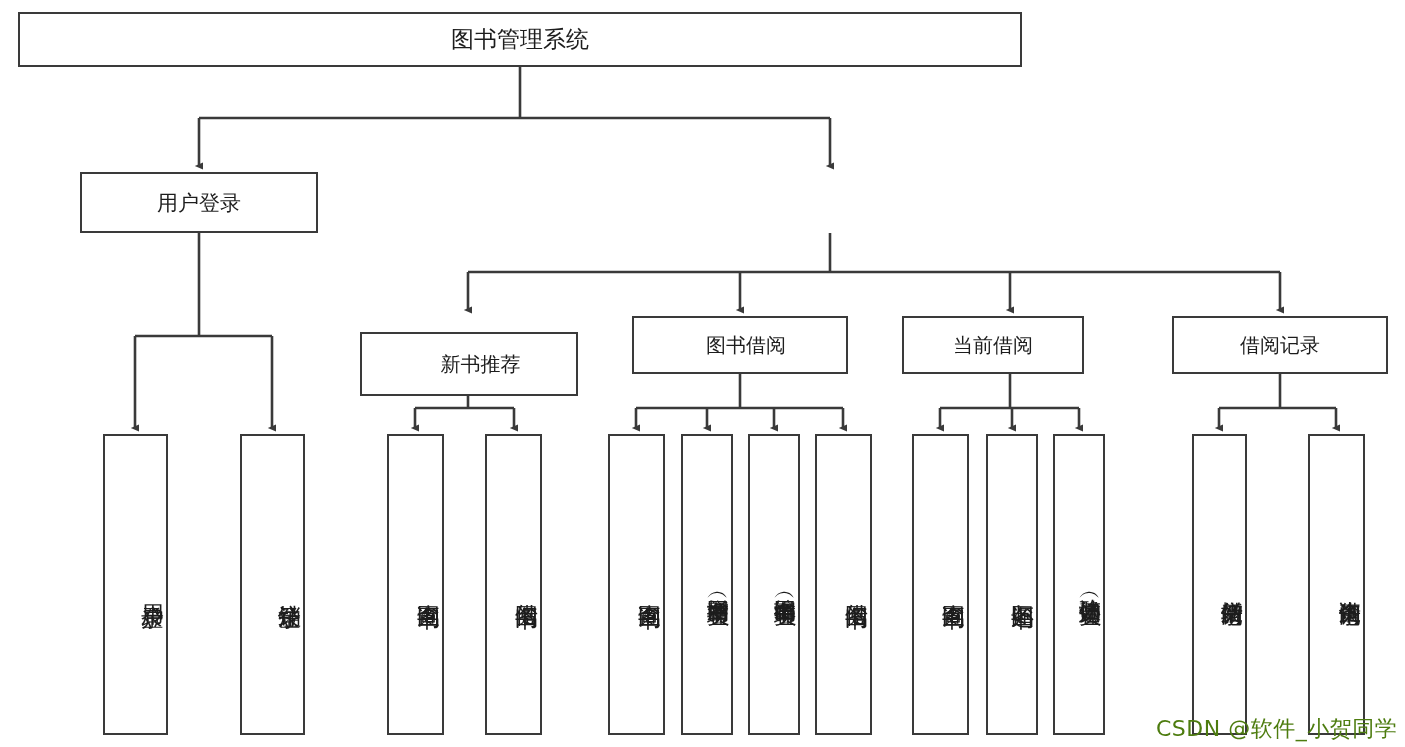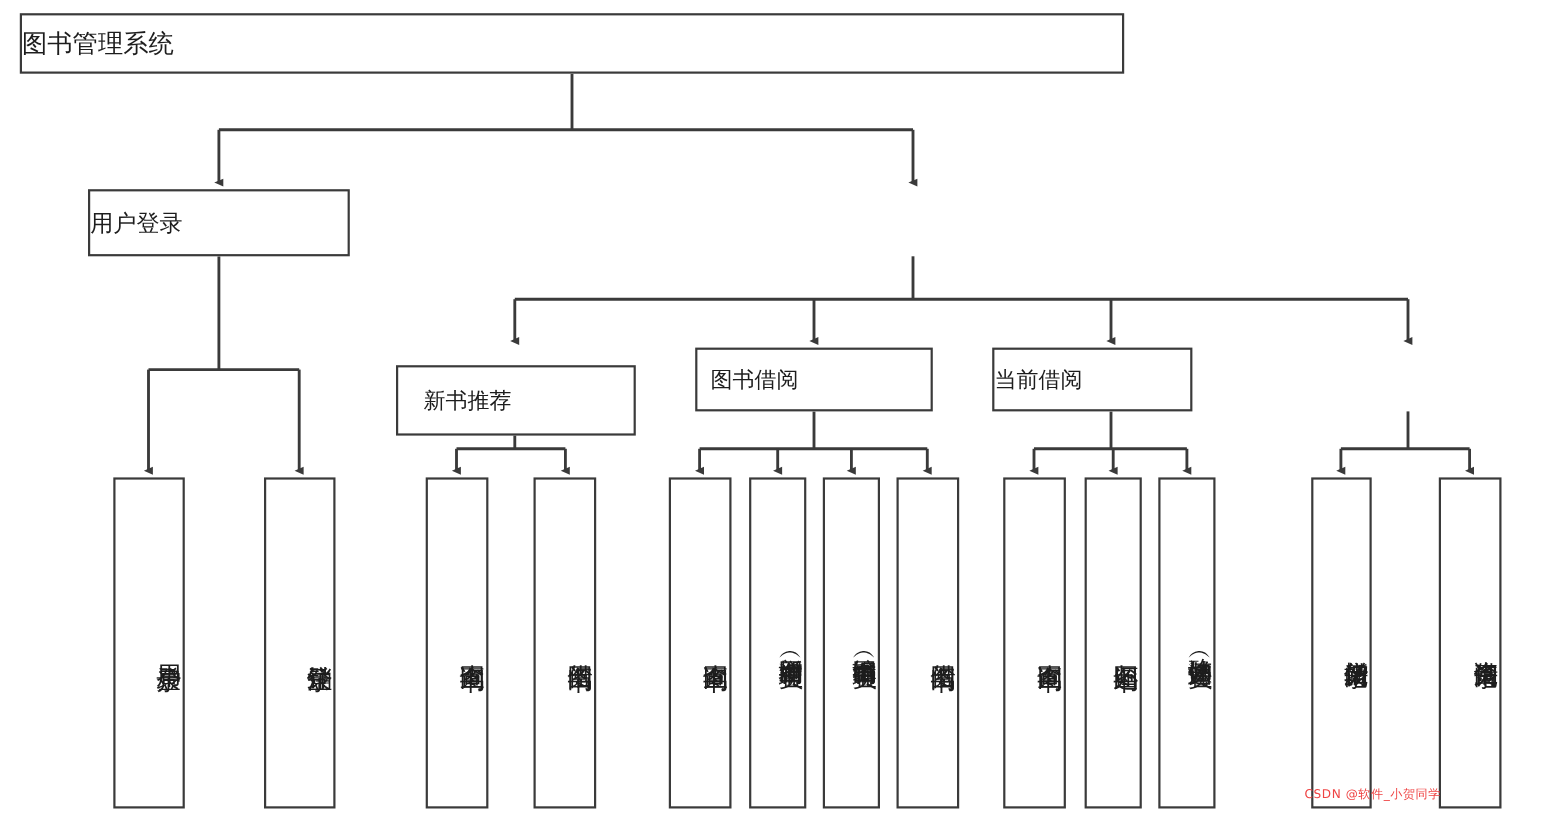--- a/index.html
+++ b/index.html
@@ -25,21 +25,21 @@
     height: 747px;
     pointer-events: none;
   }
   .node {
     position: absolute;
     box-sizing: border-box;
     background: #ffffff;
     border: 2px solid #3a3a3a;
     display: flex;
     align-items: center;
-    justify-content: flex-start;
+    justify-content: center;
     color: #1d1d1d;
     z-index: 2;
   }
   .node.root {
     font-size: 23px;
   }
   .node.l1 {
     font-size: 21px;
   }
   .node.l2 {
@@ -58,24 +58,24 @@
   .node.leaf.tall-text {
     padding-top: 2px;
     font-size: 22px;
   }
   .label {
     white-space: pre-wrap;
     text-align: center;
   }
   #watermark {
     position: absolute;
-    left: 1186px;
+    left: 1156px;
     top: 714px;
-    font-size: 11px;
-    color: #ef4444;
+    font-size: 22px;
+    color: #4d7c0f;
     letter-spacing: 0.5px;
     white-space: nowrap;
     z-index: 3;
   }
 </style>
 </head>
 <body>
 
 <div id="canvas">
 
@@ -139,20 +139,23 @@
 
   <div class="node l2" style="left:360px; top:332px; width:218px; height:64px;padding-left:23px;">
     <span class="label">新书推荐</span>
   </div>
   <div class="node l2" style="left:632px; top:316px; width:216px; height:58px;padding-left:12px;">
     <span class="label">图书借阅</span>
   </div>
   <div class="node l2" style="left:902px; top:316px; width:182px; height:58px;">
     <span class="label">当前借阅</span>
   </div>
+  <div class="node l2" style="left:1172px; top:316px; width:216px; height:58px;">
+    <span class="label">借阅记录</span>
+  </div>
 
   <div class="node leaf" style="left:103px; top:434px; width:65px; height:301px;">
     <span class="label">用户登录</span>
   </div>
   <div class="node leaf" style="left:240px; top:434px; width:65px; height:301px;">
     <span class="label">注销登录</span>
   </div>
 
   <div class="node leaf" style="left:387px; top:434px; width:57px; height:301px;">
     <span class="label">查询图书</span>

